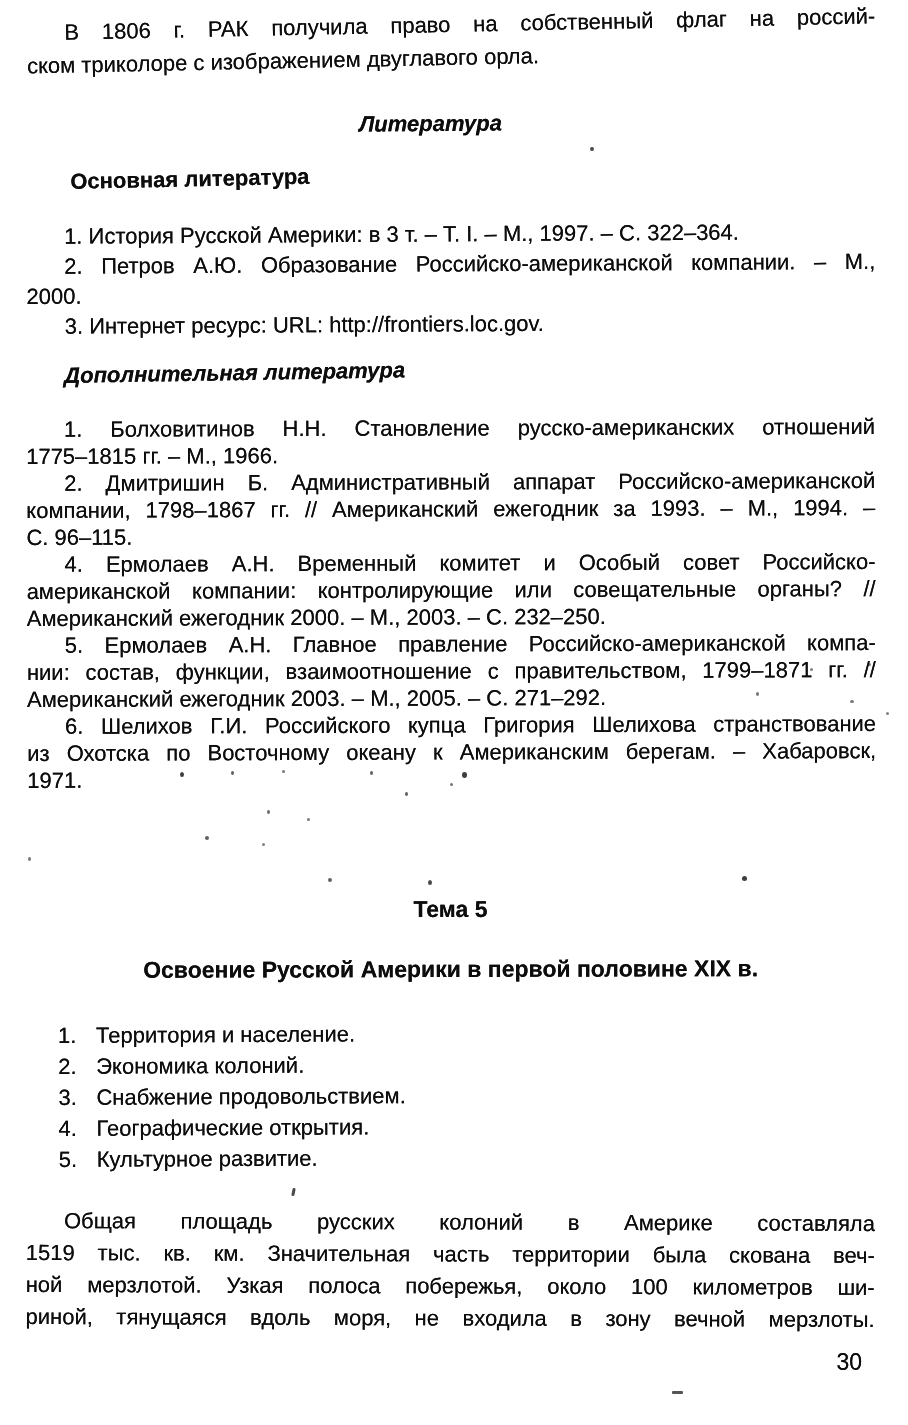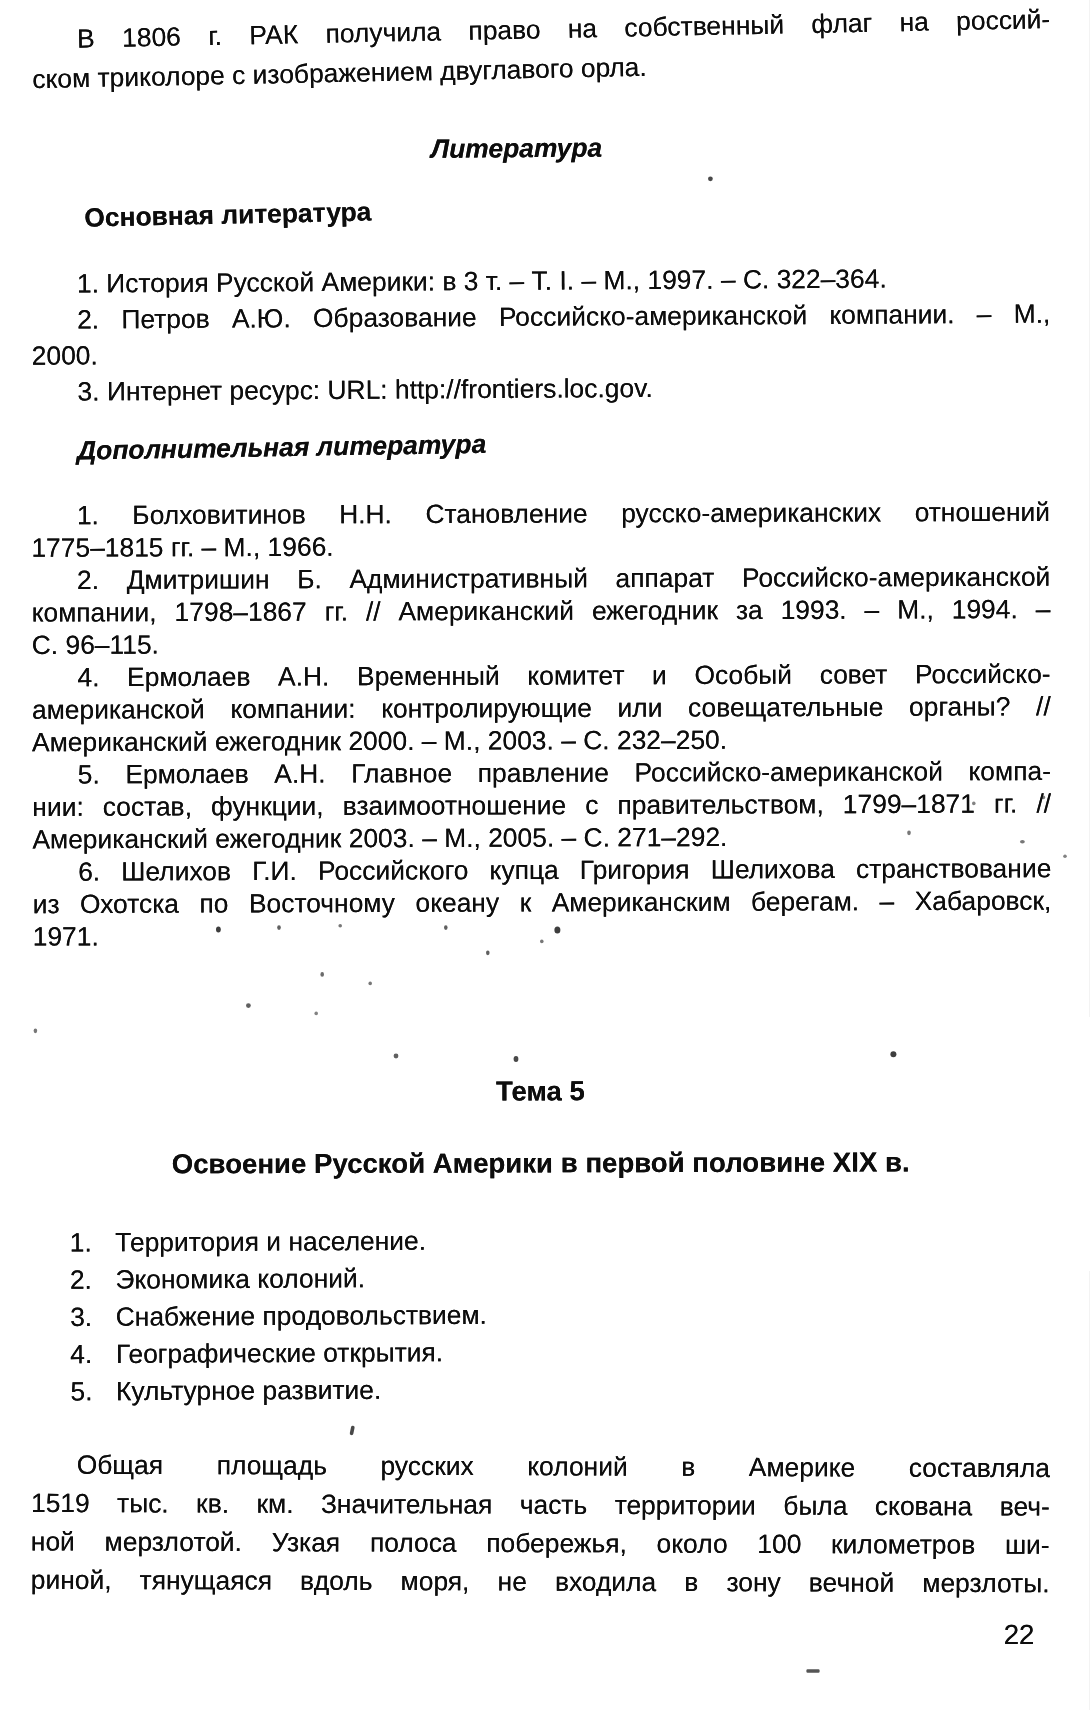--- a/index.html
+++ b/index.html
@@ -118,21 +118,21 @@
       </div>
     </div>
 
     <div class="body-para">
       <div class="ln j ind">Общая площадь русских колоний в Америке составляла</div>
       <div class="ln j">1519 тыс. кв. км. Значительная часть территории была скована веч-</div>
       <div class="ln j">ной мерзлотой. Узкая полоса побережья, около 100 километров ши-</div>
       <div class="ln j">риной, тянущаяся вдоль моря, не входила в зону вечной мерзлоты.</div>
     </div>
 
-    <div class="page-num">22</div>
+    <div class="page-num">30</div>
   </div>
 
   <div>
     <div class="sp" style="left:590px;top:147px;width:4px;height:4px;opacity:.8;"></div>
     <div class="sp" style="left:868px;top:663px;width:3px;height:3px;opacity:.6;"></div>
     <div class="sp" style="left:810px;top:668px;width:3px;height:3px;opacity:.55;"></div>
     <div class="sp" style="left:756px;top:692px;width:3px;height:4px;opacity:.6;"></div>
     <div class="sp" style="left:850px;top:700px;width:4px;height:3px;opacity:.6;"></div>
     <div class="sp" style="left:886px;top:712px;width:3px;height:3px;opacity:.55;"></div>
     <div class="sp" style="left:180px;top:772px;width:4px;height:5px;opacity:.85;"></div>

